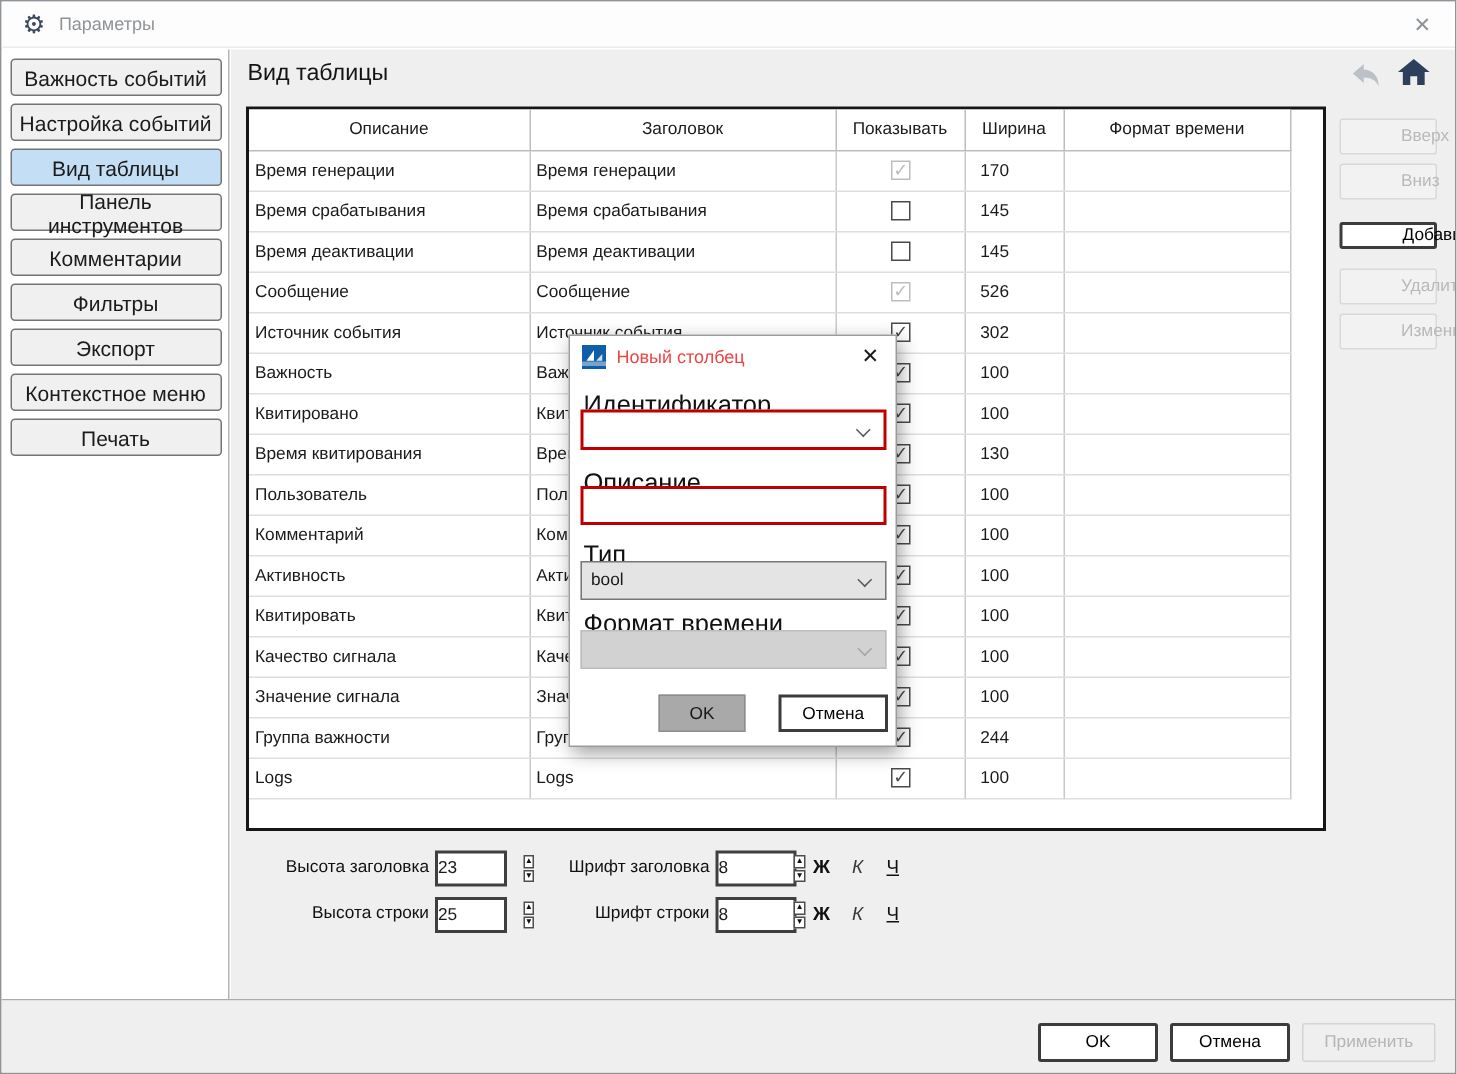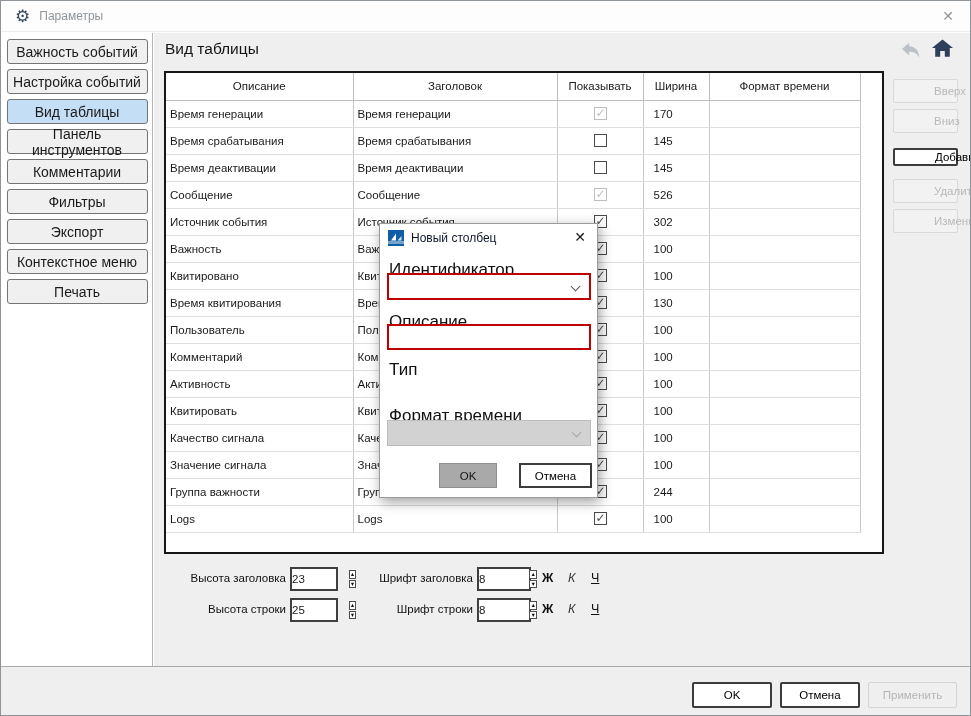--- a/index.html
+++ b/index.html
@@ -62,21 +62,21 @@
   .footer-line { position:absolute; left:0; top:665px; width:100%; height:1px; background:#ababab; }
   .footer-bg { position:absolute; left:0; top:666px; width:100%; height:49px; background:#efefef; }
   .fbtn { position:absolute; top:681px; height:26px; background:#fff; border:2px solid #3c3c3c;
     border-radius:2px; font-family:inherit; font-size:11.5px; color:#000; }
   .fbtn.disabled { background:#efefef; border:1px solid #d4d4d4; color:#b5b5b5; }
   
   .modal { position:absolute; left:378px; top:222px; width:219px; height:275px; background:#fff;
     border:1px solid #9b9b9b; box-shadow:2px 4px 12px rgba(0,0,0,0.38); }
   .modal-titlebar { position:absolute; left:0; top:0; width:100%; height:28px; display:flex;
     align-items:center; padding-left:8px; }
-  .modal-title { margin-left:7px; font-size:12px; color:#0f172a; }
+  .modal-title { margin-left:7px; font-size:12px; color:#ef4444; }
   .modal-close { position:absolute; right:11px; top:5px; font-size:14px; color:#1a1a1a; }
   .m-label { position:absolute; left:9px; font-size:17px; color:#111; }
   .m-field { position:absolute; left:7px; width:204px; height:26px; background:#fff; }
   .m-field.invalid { border:2px solid #c00000; }
   .m-combo::after { content:""; position:absolute; right:10px; top:8px; width:6px; height:6px;
     border-right:1.6px solid #5a5a5a; border-bottom:1.6px solid #5a5a5a; transform:rotate(45deg); }
   .m-combo.filled { border:1px solid #767676; background:#e4e4e4; }
   .m-combo.off { border:1px solid #bcbcbc; background:#d2d2d2; }
   .m-combo.off::after { border-color:#a5a5a5; }
   .m-combo .val { font-size:11.5px; padding:6px 0 0 6px; display:block; }
@@ -322,20 +322,23 @@
     <div class="m-field m-combo invalid" style="top:49px;height:27px">
       <span class="val"></span>
     </div>
 
     <div class="m-label" style="top:88px">Описание</div>
     <div class="m-field invalid" style="top:100px">
       <span class="val"></span>
     </div>
 
     <div class="m-label" style="top:136px">Тип</div>
+    <div class="m-field m-combo filled" style="top:150px">
+      <span class="val">bool</span>
+    </div>
 
     <div class="m-label" style="top:182px">Формат времени</div>
     <div class="m-field m-combo off" style="top:196px">
       <span class="val"></span>
     </div>
 
     <button class="m-btn m-ok">OK</button>
     <button class="m-btn m-cancel">Отмена</button>
   </div>
 

